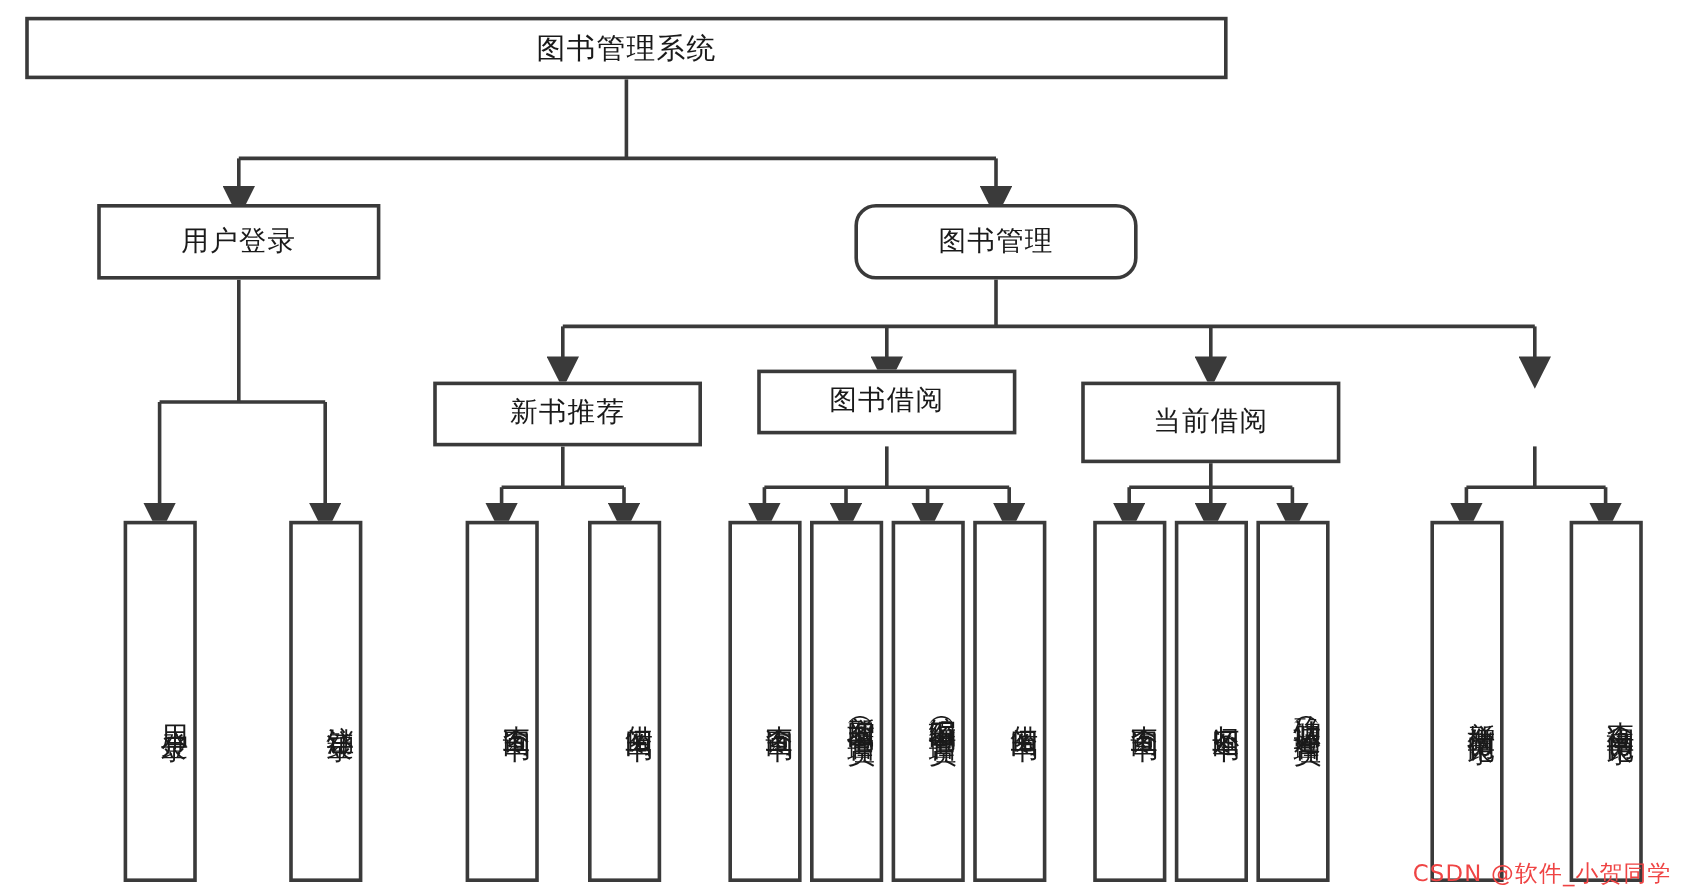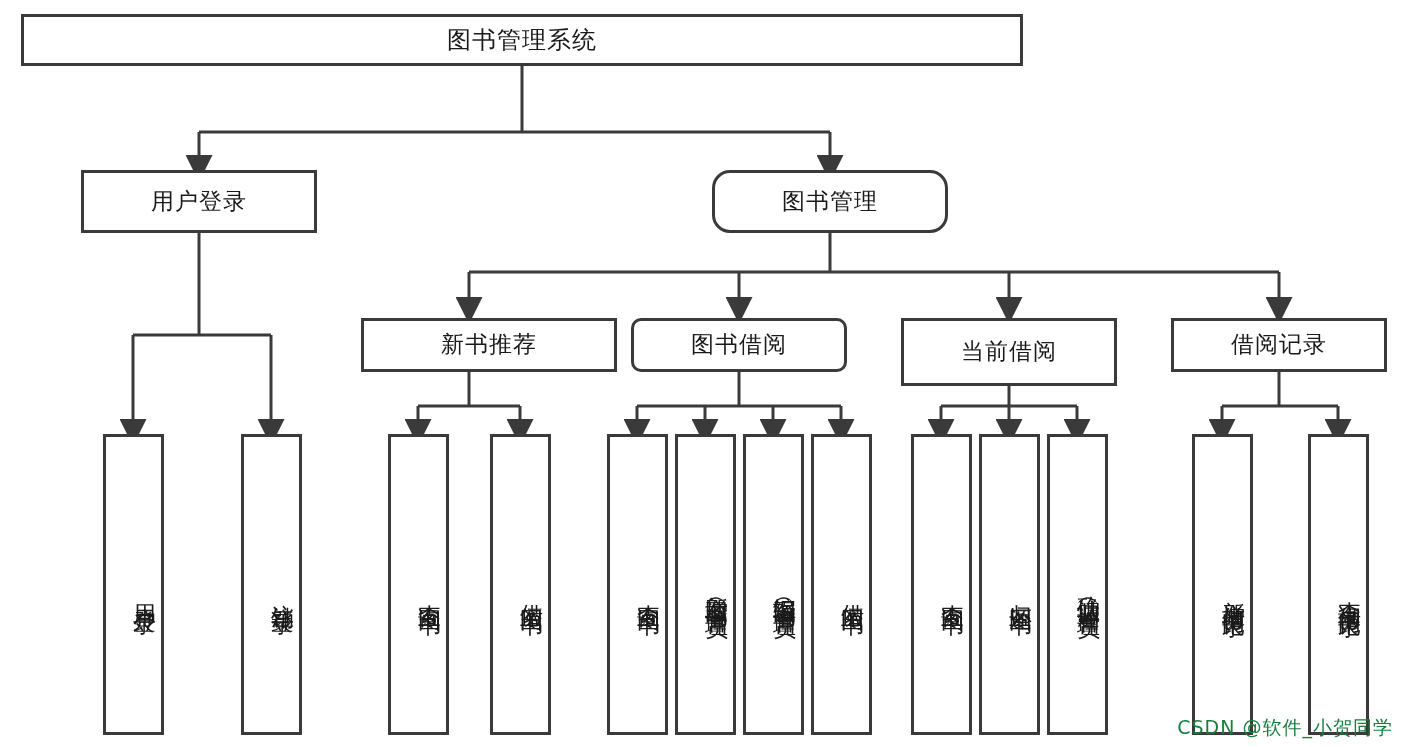--- a/index.html
+++ b/index.html
@@ -56,21 +56,21 @@
     writing-mode: vertical-rl;
     text-orientation: upright;
     display: block;
     white-space: nowrap;
   }
   .watermark {
     position: absolute;
     right: 12px;
     bottom: 6px;
     font-size: 19px;
-    color: #15803d;
+    color: #ef4444;
     letter-spacing: 1px;
     white-space: nowrap;
   }
 </style>
 </head>
 <body>
 
 <div id="canvas">
 
   <svg class="edges" viewBox="0 0 1405 747" xmlns="http://www.w3.org/2000/svg">
@@ -127,31 +127,28 @@
     <span>图书管理系统</span>
   </div>
 
   <div class="node h" style="left:81px; top:170px; width:236px; height:63px;">
     <span>用户登录</span>
   </div>
   <div class="node h" style="left:712px; top:170px; width:236px; height:63px;border-radius:18px;">
     <span>图书管理</span>
   </div>
 
-  <div class="node h" style="left:361px; top:318px; width:256px; height:54px;">
+  <div class="node h" style="left:361px; top:318px; width:224px; height:54px;">
     <span>新书推荐</span>
   </div>
-  <div class="node h" style="left:631px; top:318px; width:216px; height:54px;border-radius:10px;">
+  <div class="node h" style="left:631px; top:308px; width:216px; height:54px;">
     <span>图书借阅</span>
   </div>
   <div class="node h" style="left:901px; top:318px; width:216px; height:68px;">
     <span>当前借阅</span>
-  </div>
-  <div class="node h" style="left:1171px; top:318px; width:216px; height:54px;">
-    <span>借阅记录</span>
   </div>
 
   <div class="node v" style="left:103px; top:434px; width:61px; height:301px;">
     <span class="vtext">用户登录</span>
   </div>
   <div class="node v" style="left:241px; top:434px; width:61px; height:301px;">
     <span class="vtext">注销登录</span>
   </div>
 
   <div class="node v" style="left:388px; top:434px; width:61px; height:301px;">

